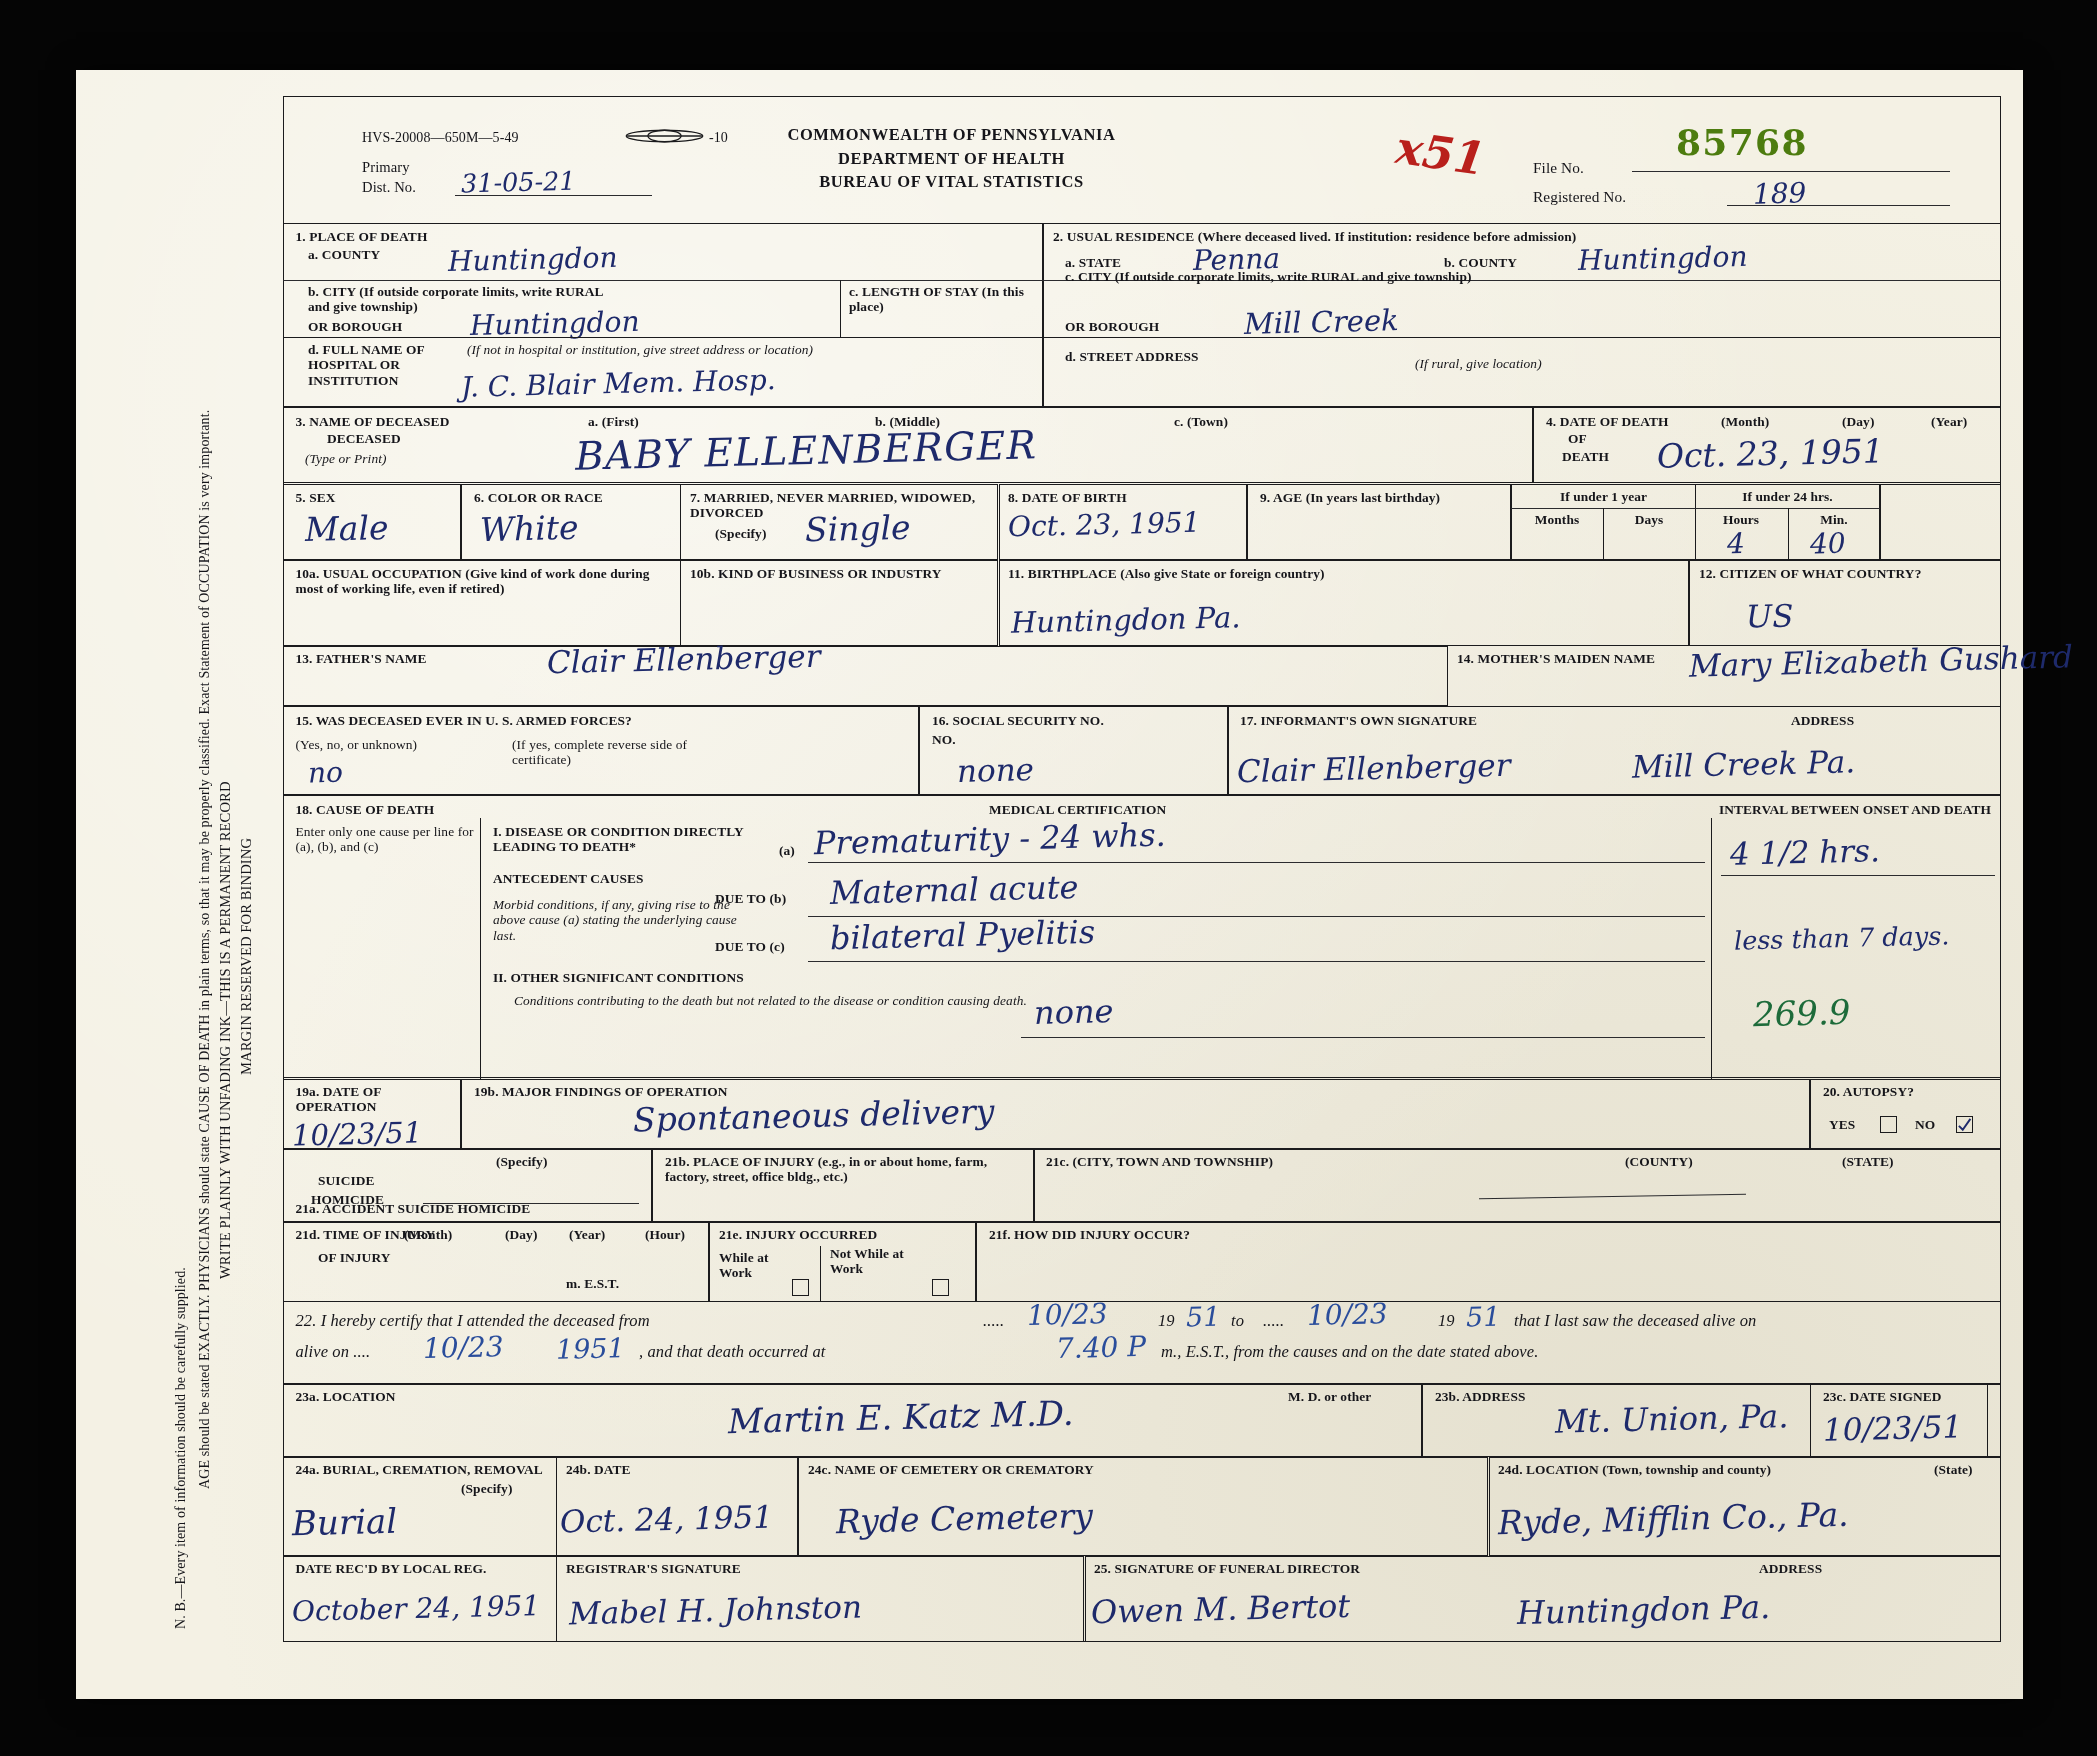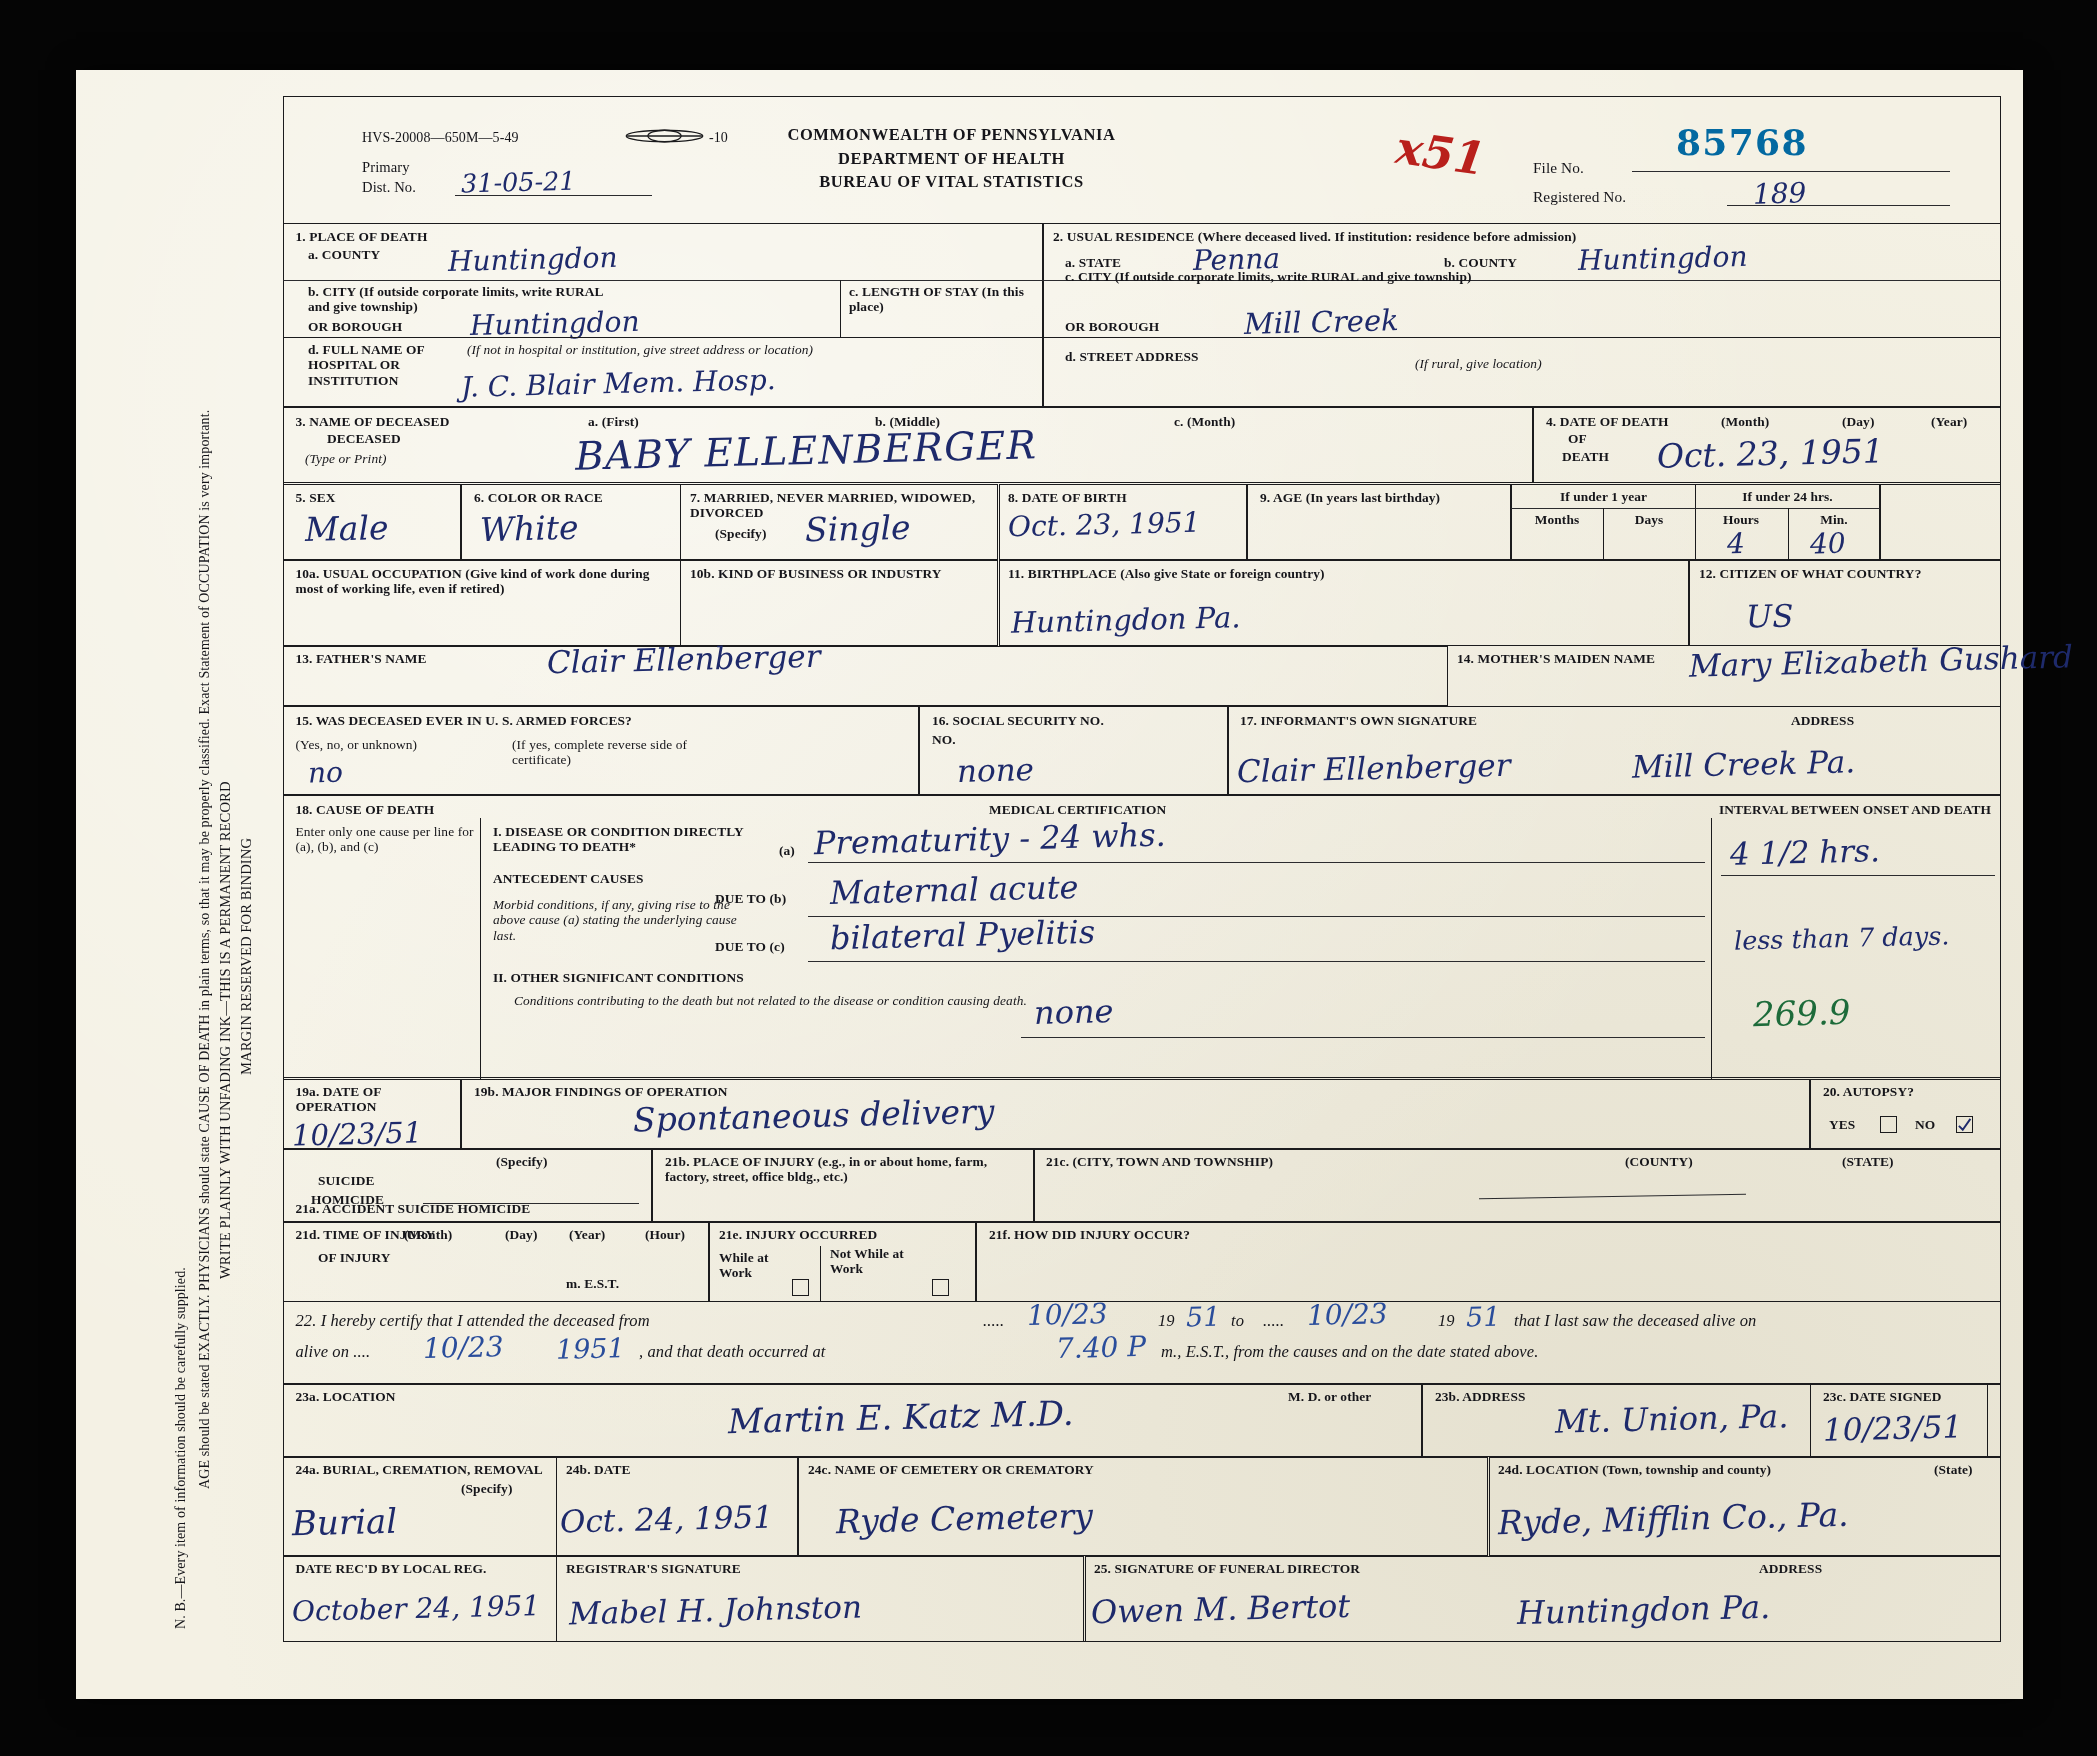--- a/index.html
+++ b/index.html
@@ -26,21 +26,21 @@
   .lbl.b{font-weight:bold;}
   .lbl.i{font-style:italic;}
   .hw{position:absolute;font-family:"DejaVu Serif",serif;color:#1e2a6b;
       font-style:italic;white-space:nowrap;transform:rotate(-1.4deg);}
   .hw.grn{color:#1d6b3a;}
   .hw.red{color:#b9201c;}
   .hw.blu2{color:#2a4d9b;}
   .rule{position:absolute;border-bottom:1.3px solid #2b2b2e;}
   .chk{position:absolute;width:15.3px;height:15.3px;border:1.3px solid #1b1b1d;}
   .center{text-align:center;}
-  .fileno{position:absolute;font-family:"DejaVu Serif",serif;color:#0369a1;font-weight:bold;}
+  .fileno{position:absolute;font-family:"DejaVu Serif",serif;color:#4d7c0f;font-weight:bold;}
 </style>
 </head>
 <body>
 
 <div class="page">
  <div class="sheet">
 
   <div class="margin">
     <div class="vtext v1 lbl" style="font-size:14.6px;">MARGIN RESERVED FOR BINDING</div>
     <div class="vtext v2 lbl" style="font-size:14.6px;">WRITE PLAINLY WITH UNFADING INK—THIS IS A PERMANENT RECORD</div>
@@ -109,21 +109,21 @@
     <div class="box" style="left:773px;top:267px;width:958px;height:70px;"></div>
     <div class="lbl b" style="left:795px;top:279px;">d. STREET ADDRESS</div>
     <div class="lbl i" style="left:1145px;top:286px;">(If rural, give location)</div>
 
     <div class="box" style="left:12.7px;top:337px;width:1250px;height:76px;"></div>
     <div class="lbl b" style="left:25.5px;top:344px;">3. NAME OF DECEASED</div>
     <div class="lbl b" style="left:57px;top:361px;">DECEASED</div>
     <div class="lbl i" style="left:35px;top:381px;">(Type or Print)</div>
     <div class="lbl b" style="left:318px;top:344px;">a. (First)</div>
     <div class="lbl b" style="left:605px;top:344px;">b. (Middle)</div>
-    <div class="lbl b" style="left:904px;top:344px;">c. (Month)</div>
+    <div class="lbl b" style="left:904px;top:344px;">c. (Town)</div>
     <div class="hw" style="left:305px;top:358px;font-size:39px;letter-spacing:1.3px;">BABY ELLENBERGER</div>
 
     <div class="box" style="left:1263px;top:337px;width:468px;height:76px;"></div>
     <div class="lbl b" style="left:1276px;top:344px;">4. DATE OF DEATH</div>
     <div class="lbl b" style="left:1298px;top:361px;">OF</div>
     <div class="lbl b" style="left:1292px;top:379px;">DEATH</div>
     <div class="lbl b" style="left:1451px;top:344px;">(Month)</div>
     <div class="lbl b" style="left:1572px;top:344px;">(Day)</div>
     <div class="lbl b" style="left:1661px;top:344px;">(Year)</div>
     <div class="hw" style="left:1387px;top:364px;font-size:33px;">Oct. 23, 1951</div>

